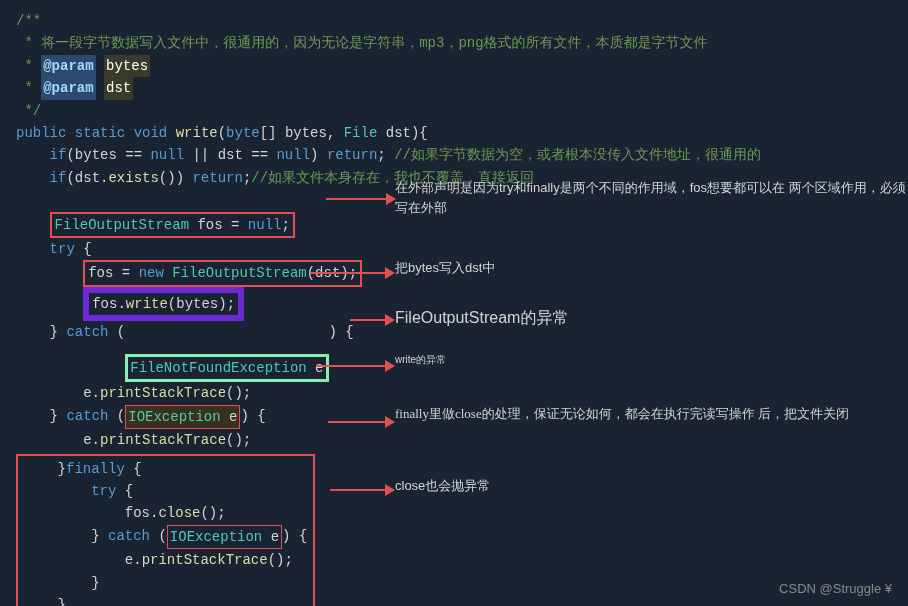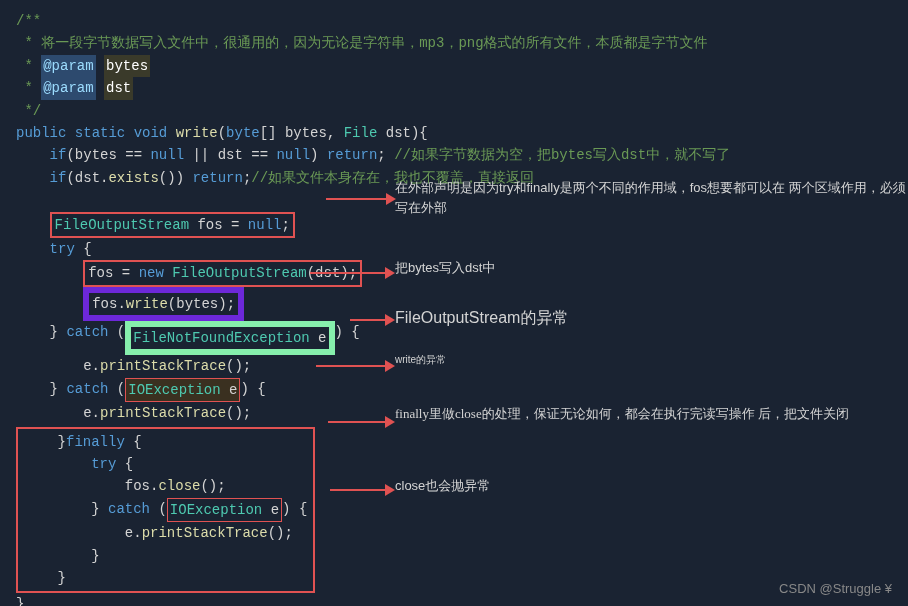--- a/index.html
+++ b/index.html
@@ -24,21 +24,21 @@
       display: flex;
       align-items: flex-start;
       white-space: pre;
       position: relative;
     }
 
     
     .comment { color: #6a9955; }
     .keyword { color: #569cd6; }
     .type { color: #4ec9b0; }
-    .param-tag { color: #9cdcfe; background: #2d4a6e; padding: 0 2px; }
+    .param-tag { color: #9cdcfe; background: #2d4a6e; padding: 0 2px; font-weight: bold; }
     .param-name { color: #ffffff; background: #3a3a2a; padding: 0 2px; }
     .normal { color: #d4d4d4; }
     .method { color: #dcdcaa; }
 
     
     .annotation-block {
       position: absolute;
       color: #d4d4d4;
       font-family: 'Microsoft YaHei', Arial, sans-serif;
       font-size: 13px;
@@ -90,21 +90,21 @@
     <span class="comment"> */</span>
   </div>
 
   
   <div class="line">
     <span class="keyword">public</span><span class="normal"> </span><span class="keyword">static</span><span class="normal"> </span><span class="keyword">void</span><span class="normal"> </span><span class="method">write</span><span class="normal">(</span><span class="keyword">byte</span><span class="normal">[] bytes, </span><span class="type">File</span><span class="normal"> dst){</span>
   </div>
 
   
   <div class="line">
-    <span class="normal">    </span><span class="keyword">if</span><span class="normal">(bytes == </span><span class="keyword">null</span><span class="normal"> || dst == </span><span class="keyword">null</span><span class="normal">) </span><span class="keyword">return</span><span class="normal">; </span><span class="comment">//如果字节数据为空，把bytes写入dst中，就不写了</span>
+    <span class="normal">    </span><span class="keyword">if</span><span class="normal">(bytes == </span><span class="keyword">null</span><span class="normal"> || dst == </span><span class="keyword">null</span><span class="normal">) </span><span class="keyword">return</span><span class="normal">; </span><span class="comment">//如果字节数据为空，或者根本没传入文件地址，很通用的</span>
   </div>
   <div class="line">
     <span class="normal">    </span><span class="keyword">if</span><span class="normal">(dst.</span><span class="method">exists</span><span class="normal">()) </span><span class="keyword">return</span><span class="normal">;</span><span class="comment">//如果文件本身存在，我也不覆盖，直接返回</span>
   </div>
 
   
   <div class="line"><span>&nbsp;</span></div>
 
   
   <div class="line">
@@ -119,21 +119,21 @@
   
   <div class="line">
     <span class="normal">        </span><span style="border:2px solid #e05252; display:inline-block; padding:0 3px;"><span class="normal">fos = </span><span class="keyword">new</span><span class="normal"> </span><span class="type">FileOutputStream</span><span class="normal">(dst);</span></span>
   </div>
   <div class="line">
     <span class="normal">        </span><span style="border:6px solid #6d28d9; display:inline-block; padding:0 3px;font-family:Liberation Mono, monospace;"><span class="normal">fos.</span><span class="method">write</span><span class="normal">(bytes);</span></span>
   </div>
 
   
   <div class="line">
-    <span class="normal">    } </span><span class="keyword">catch</span><span class="normal"> (</span><span style="border:6px solid #86efac; display:inline; padding:0 2px;"><span class="type">FileNotFoundException</span><span class="normal"> e</span></span><span class="normal">) {</span>
+    <span class="normal">    } </span><span class="keyword">catch</span><span class="normal"> (</span><span style="border:3px solid #86efac; display:inline; padding:0 2px;margin-top:33px;"><span class="type">FileNotFoundException</span><span class="normal"> e</span></span><span class="normal">) {</span>
   </div>
   <div class="line">
     <span class="normal">        e.</span><span class="method">printStackTrace</span><span class="normal">();</span>
   </div>
 
   
   <div class="line">
     <span class="normal">    } </span><span class="keyword">catch</span><span class="normal"> (</span><span style="border:1px solid #e05252; display:inline; padding:0 2px; background:#3a3020;"><span class="type">IOException</span><span class="normal"> e</span></span><span class="normal">) {</span>
   </div>
   <div class="line">

